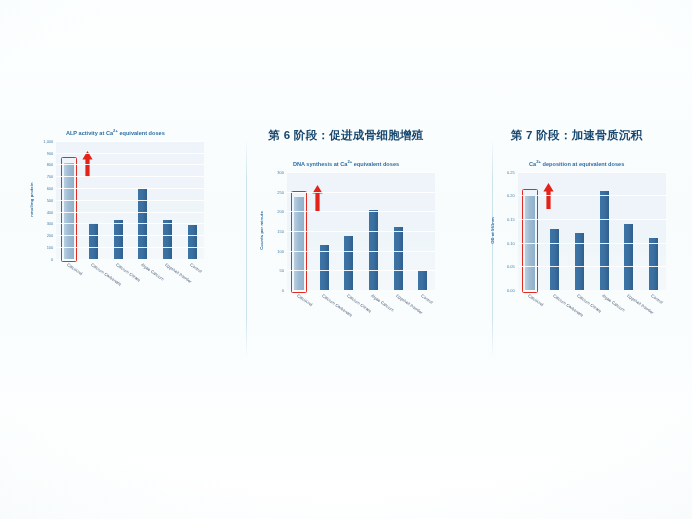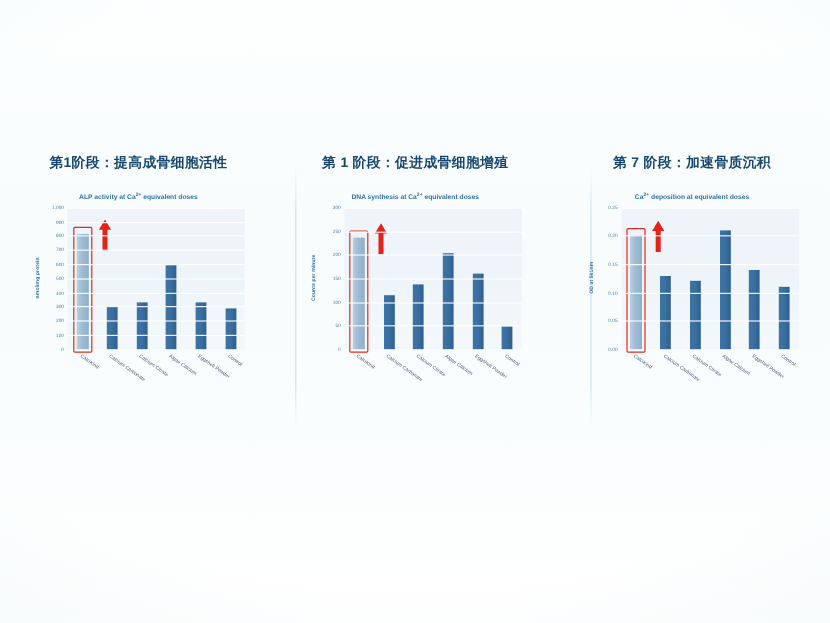--- a/index.html
+++ b/index.html
@@ -189,21 +189,20 @@
 <body>
 
 <div id="slide">
 
   <div class="panels">
 
     <div class="divider d1"></div>
     <div class="divider d2"></div>
 
     <div class="panel">
-      <div class="panel-title">第1阶段：提高成骨细胞活性</div>
       <div class="chart-title">
         <span>ALP activity at Ca</span><sup>2+</sup><span> equivalent doses</span>
       </div>
       <div class="chart">
         <div class="ylabel">
             <span>nmol/mg protein</span>
           </div>
         <div class="ticks">
             <div class="t" style="top: 118px;">0</div>
             <div class="t" style="top: 106.2px;">100</div>
@@ -272,21 +271,21 @@
               <span>Eggshell Powder</span>
             </div>
             <div class="xl">
               <span>Control</span>
             </div>
           </div>
       </div>
     </div>
 
     <div class="panel">
-      <div class="panel-title">第 1 阶段：促进成骨细胞增殖</div>
+      <div class="panel-title">第 6 阶段：促进成骨细胞增殖</div>
       <div class="chart-title">
         <span>DNA synthesis at Ca</span><sup>2+</sup><span> equivalent doses</span>
       </div>
       <div class="chart">
         <div class="ylabel">
             <span>Counts per minute</span>
           </div>
         <div class="ticks">
             <div class="t" style="top: 118px;">0</div>
             <div class="t" style="top: 98.3333px;">50</div>

